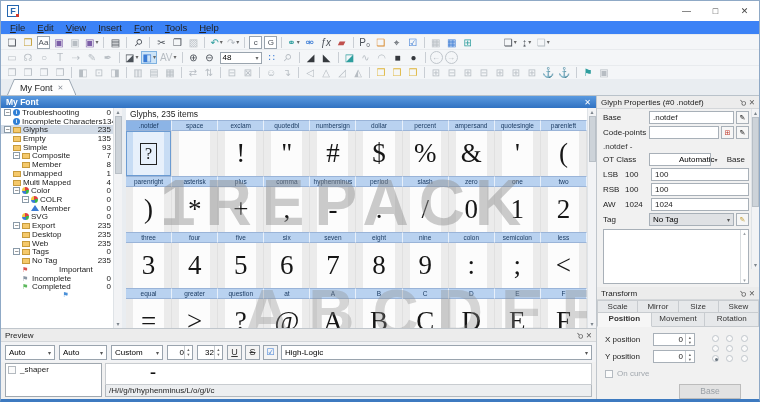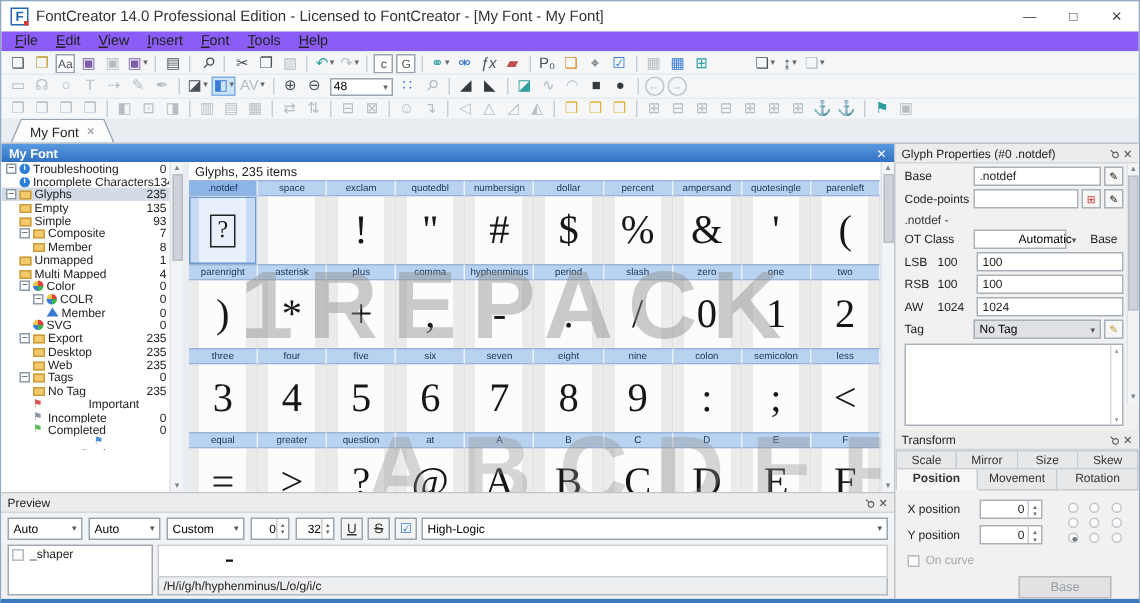--- a/index.html
+++ b/index.html
@@ -8,21 +8,21 @@
 
   
   .titlebar { height:20px; background:#fff; display:flex; align-items:center; flex:0 0 auto; }
   .appicon { width:12px; height:12px; margin:0 5px 0 6px; border:1px solid #2567b0; background:#fff; color:#2567b0; font-weight:bold; font-size:9px; line-height:10px; text-align:center; position:relative; }
   .appicon::after { content:""; position:absolute; right:-1px; bottom:-1px; width:3px; height:3px; background:#d23b2e; }
   .title-text { font-size:10px; color:#333; white-space:nowrap; }
   .win-controls { margin-left:auto; display:flex; height:100%; }
   .win-btn { width:29px; height:100%; display:flex; align-items:center; justify-content:center; font-size:9px; color:#444; }
 
   
-  .menubar { height:13px; display:flex; align-items:center; background:#8b5cf6; padding-left:3px; flex:0 0 auto; }
+  .menubar { height:13px; display:flex; align-items:center; background:#3b82f6; padding-left:3px; flex:0 0 auto; }
   .menu-item { font-size:9.5px; color:#222; padding:0 6px; }
 
   
   .toolbar { display:flex; align-items:center; padding-left:3px; background:#f4f6f8; border-top:1px solid #e8ebee; flex:0 0 auto; }
   #toolbar1 { height:15px; } #toolbar2 { height:16px; } #toolbar3 { height:14px; }
   .ticon { min-width:14px; height:13px; display:inline-flex; align-items:center; justify-content:center; font-size:10px; line-height:13px; margin:0 1px; border:1px solid transparent; }
   .ticon .caret { font-size:6px; color:#666; margin-left:1px; }
   .ticon.boxed { border:1px solid #9aa4ae; background:#fff; font-size:8px; min-width:13px; }
   .ticon.circled { border:1px solid #c0c6cc; border-radius:50%; font-size:8px; min-width:13px; }
   .ticon.active { background:#cde4f7; border:1px solid #7fb2e0; }
@@ -151,21 +151,20 @@
   .sb-sp1 { width:298px; } .sb-sp2 { flex:1; } .sb-sp3 { width:90px; }
   .sb-text { padding:0 7px; }
 </style>
 </head>
 <body>
 
 <div class="window">
 
   <div class="titlebar">
     <div class="appicon">F</div>
-    <div class="title-text">FontCreator 14.0 Professional Edition - Licensed to FontCreator - [My Font - My Font]</div>
     <div class="win-controls">
       <div class="win-btn">—</div>
       <div class="win-btn">□</div>
       <div class="win-btn">✕</div>
     </div>
   </div>
 
   <div class="menubar" id="menubar">
       <span class="menu-item"><u>F</u>ile</span>
       <span class="menu-item"><u>E</u>dit</span>

